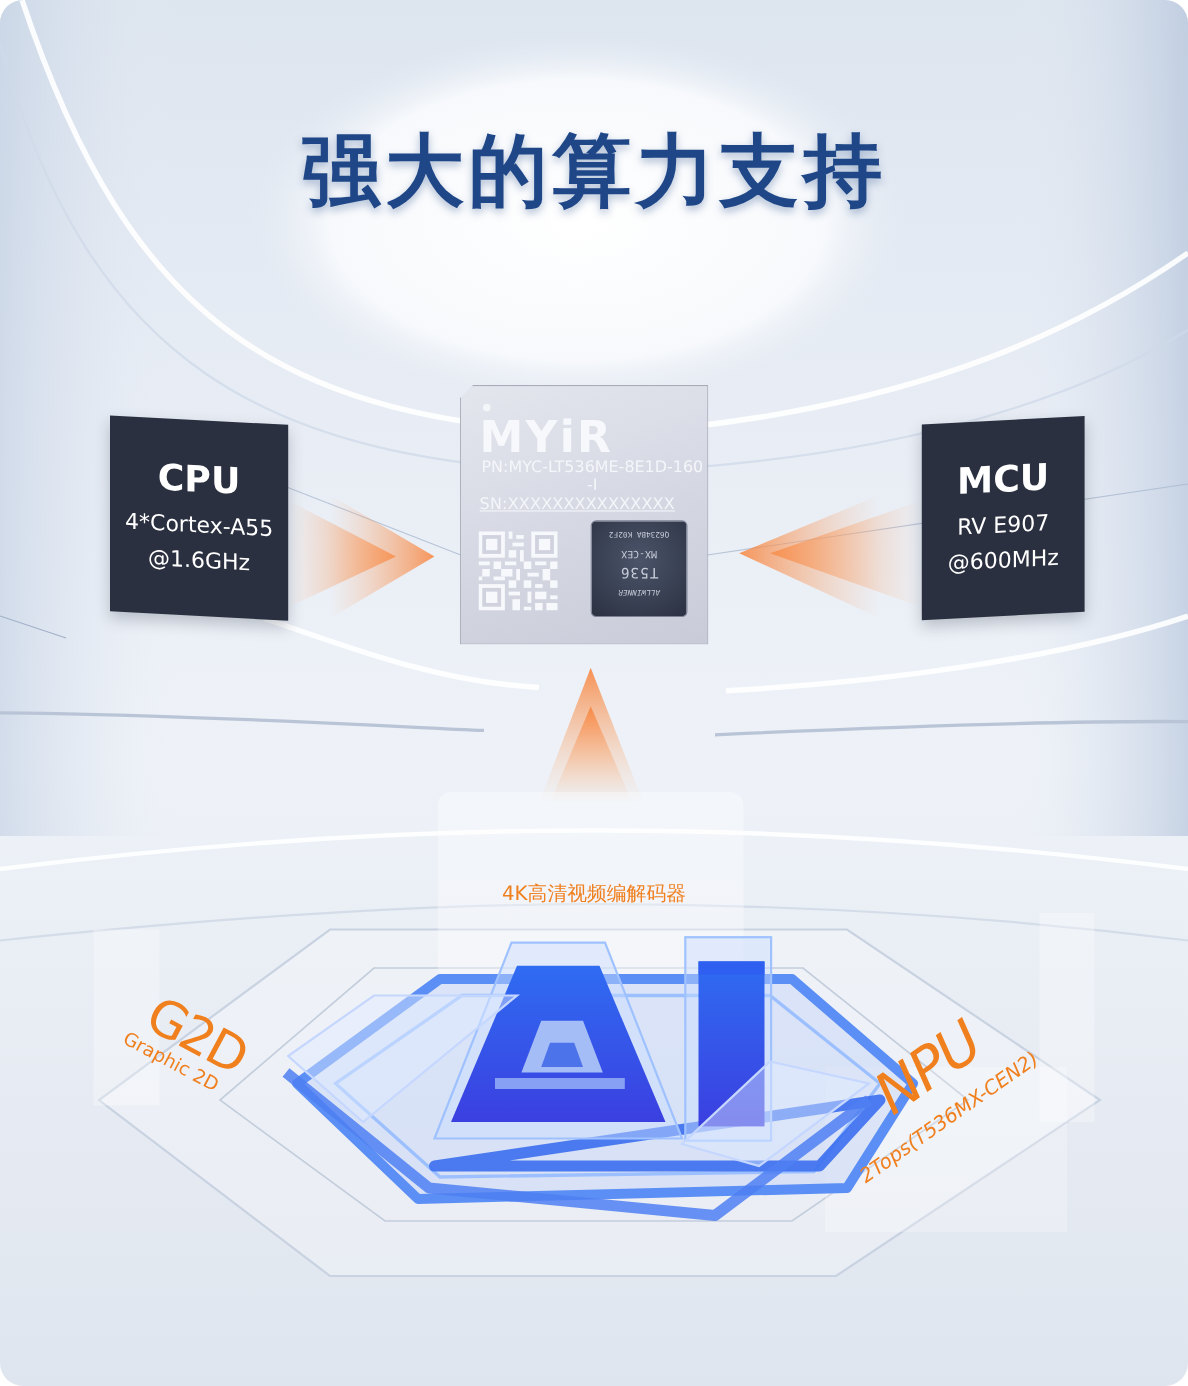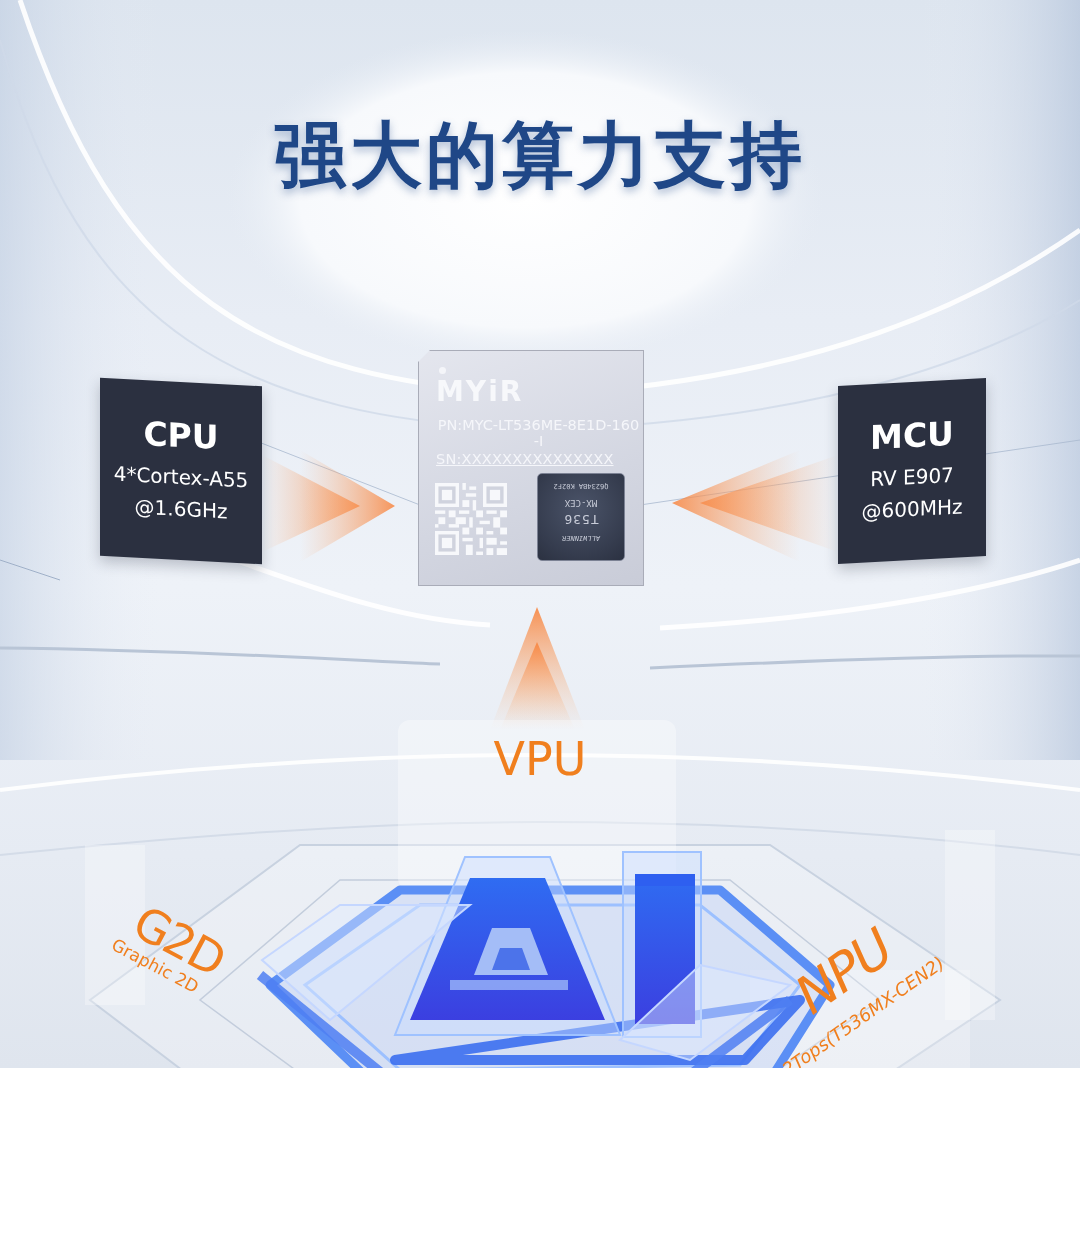--- a/index.html
+++ b/index.html
@@ -1,38 +1,38 @@
 <!DOCTYPE html>
 <html><head>
 <meta charset="utf-8">
 <style>
   html, body { margin:0; padding:0; }
   body { width:1080px; height:1260px; overflow:hidden; font-family:"DejaVu Sans", sans-serif; }
-  .stage { position:relative; width:1080px; height:1068px; overflow:hidden;
-    background: linear-gradient(180deg, #dde5ef 0%, #e8edf5 30%, #eef2f8 55%, #e6ebf3 80%, #dfe5ee 100%); }
+  .stage { position:relative; width:1080px; height:1260px; overflow:hidden;
+    background: linear-gradient(180deg, #dde5ef 0%, #e8edf5 30%, #eef2f8 55%, #e6ebf3 80%, #dfe5ee 100%); border-radius: 21px; }
   .bg-svg { position:absolute; left:0; top:0; width:1080px; height:1260px; }
   .title { position:absolute; left:0; width:1080px; top:108px; text-align:center;
     font-family:"DejaVu Sans", sans-serif; font-weight:bold; font-size:72px; color:#1f4787;
     letter-spacing:4px; text-shadow:0 4px 8px rgba(31,71,135,0.35); }
 
   .spec-card { position:absolute; background:#2b3040; color:#fff; text-align:center;
     box-shadow: 0 6px 14px rgba(30,40,60,0.25); }
   .spec-card .head { font-family:"DejaVu Sans", sans-serif; font-weight:bold; font-size:33px; }
   .spec-card .line { font-family:"DejaVu Sans", sans-serif; font-size:20px; line-height:32px; }
   .cpu { left:100px; top:382px; width:162px; height:178px; transform: skewY(3deg); }
   .mcu { left:838px; top:382px; width:148px; height:178px; transform: skewY(-3deg); }
   .cpu .head, .mcu .head { margin-top:34px; margin-bottom:6px; }
 
   .chip { position:absolute; left:418px; top:350px; width:224px; height:234px;
     background: linear-gradient(160deg, #e4e6ee 0%, #d3d6e1 60%, #c9ccd8 100%);
     border:1px solid #a9acb8; box-shadow:0 10px 20px rgba(70,80,110,0.25);
     clip-path: polygon(12px 0, 100% 0, 100% 100%, 0 100%, 0 12px); }
   .chip .dot { position:absolute; left:20px; top:16px; width:7px; height:7px; border-radius:50%; background:#f4f5f9; }
   .chip .brand { position:absolute; left:17px; top:24px; font-family:"DejaVu Sans", sans-serif; font-weight:bold;
-    font-size:28px; color:#f7f8fb; letter-spacing:2px; }
+    font-size:40px; color:#f7f8fb; letter-spacing:2px; }
   .chip .pn { position:absolute; left:17px; top:66px; width:205px; font-family:"DejaVu Sans", sans-serif;
     font-size:14.5px; line-height:16px; color:#f5f6fa; word-break:break-all;text-align:center; }
   .chip .sn { position:absolute; left:17px; top:100px; font-family:"DejaVu Sans", sans-serif; font-size:14.5px; color:#f5f6fa; letter-spacing:0.2px;text-decoration:underline; }
   .chip .qr { position:absolute; left:16px; top:132px; width:72px; height:72px; }
   .chip .die { position:absolute; left:118px; top:122px; width:86px; height:86px; border-radius:5px;
     background: radial-gradient(circle at 50% 40%, #4b5469 0%, #353c4e 70%, #2b3141 100%);
     border:1px solid #7c8294; color:#c8ccd8; font-family:"DejaVu Sans Mono", monospace; }
   .die .r { position:absolute; width:100%; text-align:center; transform:rotate(180deg); }
   .die .r1 { top:8px; font-size:7px; }
   .die .r2 { top:24px; font-size:9px; }
@@ -192,21 +192,21 @@
     </svg>
     <div class="die">
       <div class="r r1">Q6234BA  K02F2</div>
       <div class="r r2">MX-CEX</div>
       <div class="r r3">T536</div>
       <div class="r r4">ALLWINNER</div>
     </div>
   </div>
 
   <div class="vpu-panel"></div>
-  <div class="vpu-title">VPU</div>
+  <div class="vpu-sub">4K高清视频编解码器</div>
 
   <svg class="ai-svg" viewBox="0 0 1080 1260">
     <defs>
       <linearGradient id="blueGlass" x1="0" y1="0" x2="0" y2="1">
         <stop offset="0" stop-color="#6aa8ff"></stop>
         <stop offset="0.5" stop-color="#3c6ff0"></stop>
         <stop offset="1" stop-color="#4d86f5"></stop>
       </linearGradient>
       <linearGradient id="letterBlue" x1="0" y1="0" x2="0" y2="1">
         <stop offset="0" stop-color="#2f6cf2"></stop>

